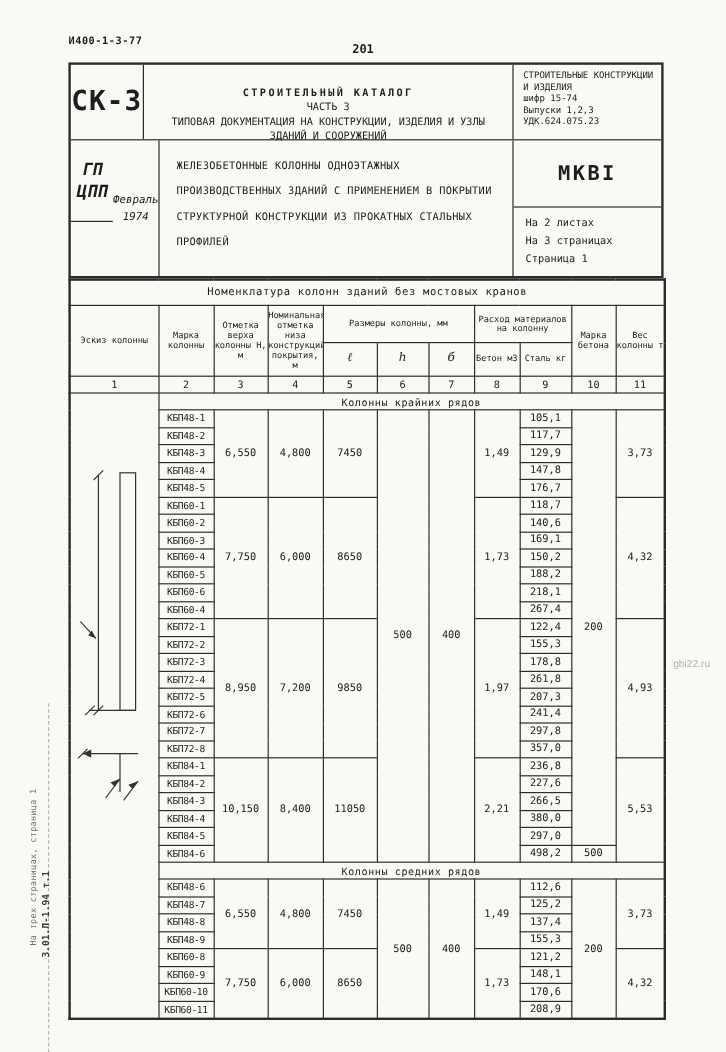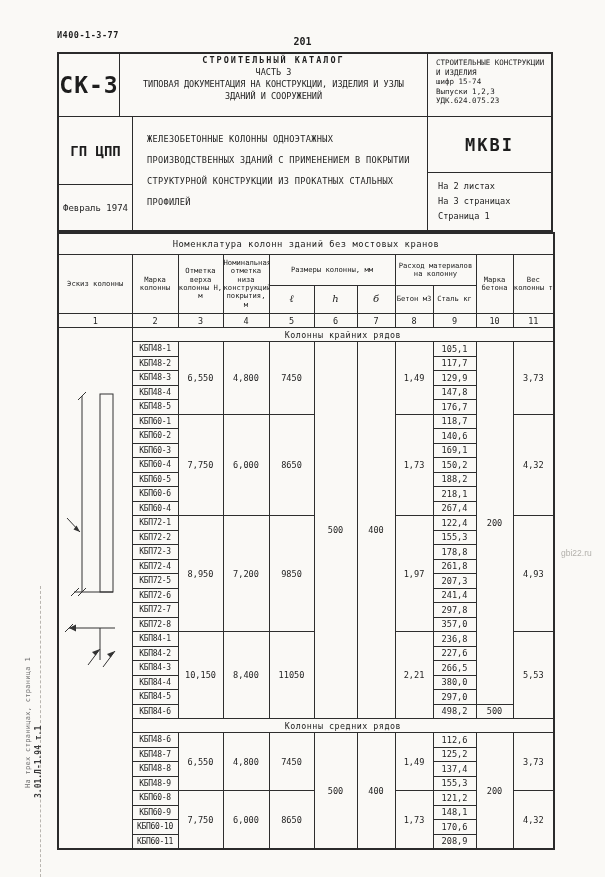--- a/index.html
+++ b/index.html
@@ -20,24 +20,24 @@
   
   .stamp{
     position:absolute;left:57px;top:52px;width:496px;height:180px;
     border:2px solid #2b2b2b;box-sizing:border-box;display:flex;flex-direction:column;
   }
   .stamp-row1{display:flex;height:62px;border-bottom:1.5px solid #2b2b2b;}
   .stamp-row2{display:flex;flex:1;}
   .cell{box-sizing:border-box;}
   .series-cell{width:61px;border-right:1.5px solid #2b2b2b;display:flex;align-items:center;justify-content:center;
     font-size:23px;font-weight:bold;letter-spacing:1px;}
-  .cat-cell{flex:1;border-right:1.5px solid #2b2b2b;text-align:center;font-size:8.5px;line-height:12px;padding-top:0;}
+  .cat-cell{flex:1;border-right:1.5px solid #2b2b2b;text-align:center;font-size:8.5px;line-height:12px;padding-top:18px;}
   .cat-cell .l1{letter-spacing:2px;font-weight:bold;}
   .sc-cell{width:123px;font-size:7.5px;line-height:9.5px;padding:4px 2px 0 8px;}
-  .left-col{width:73px;border-right:1.5px solid #2b2b2b;display:flex;flex-direction:column;}
+  .left-col{width:73px;border-right:1.5px solid #2b2b2b;display:flex;flex-direction:row;font-style:italic;}
   .org-cell{height:68px;border-bottom:1.5px solid #2b2b2b;display:flex;align-items:center;justify-content:center;
     text-align:center;font-size:14px;font-weight:bold;line-height:18px;}
   .date-cell{flex:1;display:flex;align-items:center;justify-content:center;text-align:center;font-size:9px;line-height:14px;}
   .desc-cell{flex:1;border-right:1.5px solid #2b2b2b;font-size:8.6px;line-height:21px;padding:12px 10px 0 14px;letter-spacing:.3px;}
   .right-col{width:123px;display:flex;flex-direction:column;}
   .mark-cell-big{height:56px;border-bottom:1.5px solid #2b2b2b;display:flex;align-items:center;justify-content:center;
     font-size:17px;font-weight:bold;letter-spacing:2px;}
   .notes-cell{flex:1;font-size:8.6px;line-height:15px;padding:6px 0 0 10px;}
 
   

